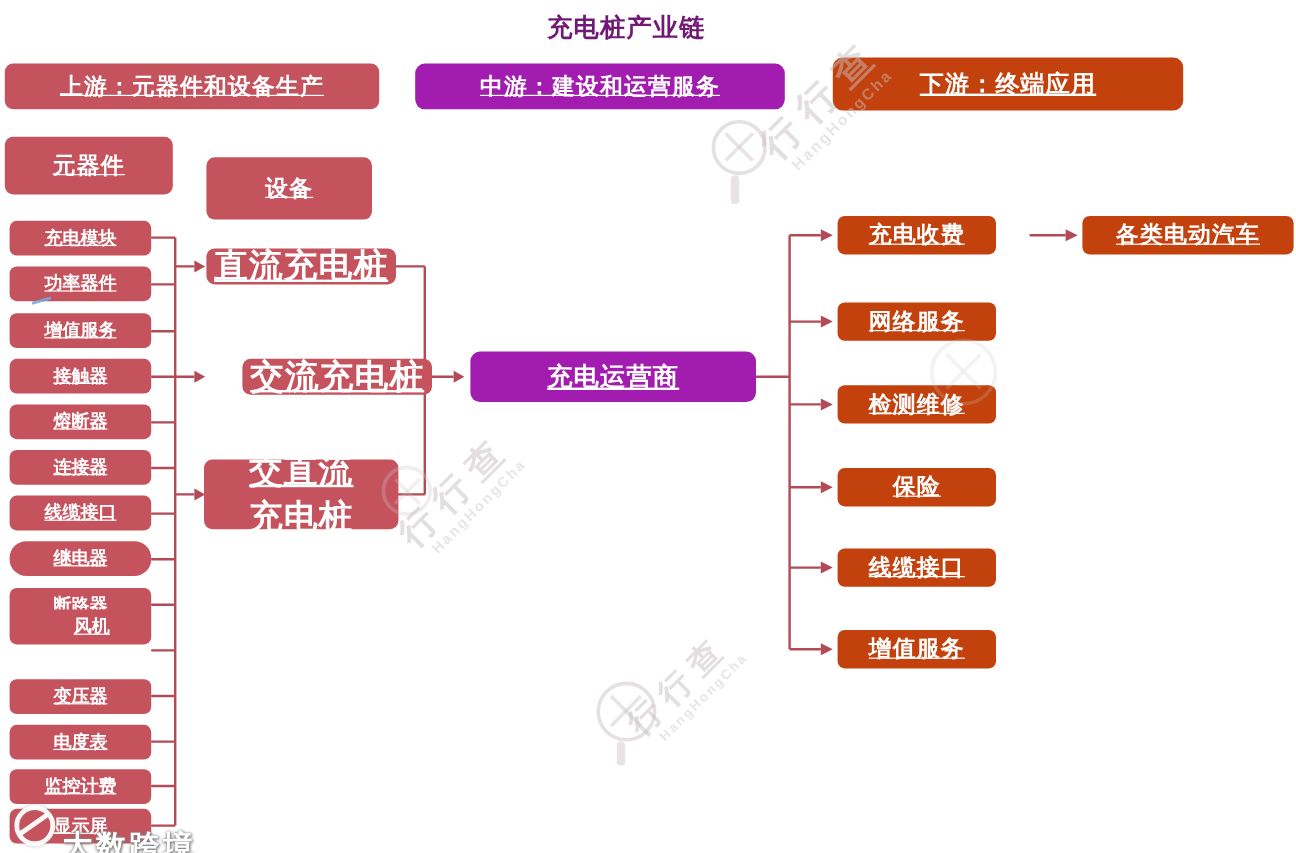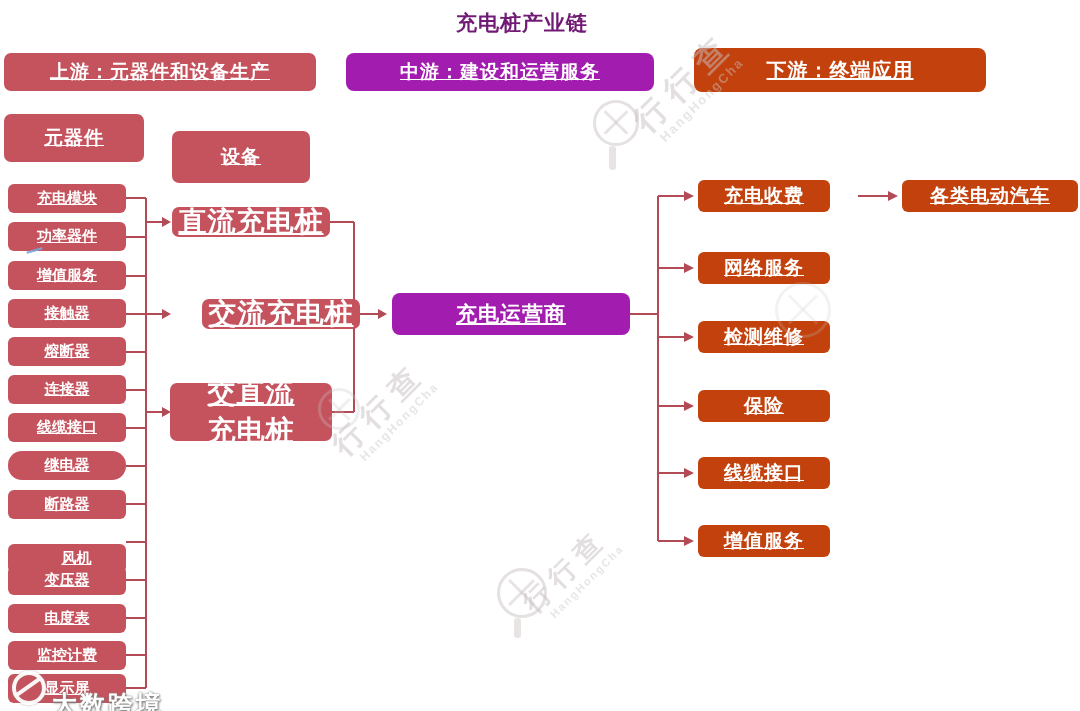--- a/index.html
+++ b/index.html
@@ -108,21 +108,21 @@
 
 <div class="box med item" style="top:184px;">充电模块</div>
 <div class="box med item" style="top:222px;">功率器件</div>
 <div class="box med item" style="top:261px;">增值服务</div>
 <div class="box med item" style="top:299px;">接触器</div>
 <div class="box med item" style="top:337px;">熔断器</div>
 <div class="box med item" style="top:375px;">连接器</div>
 <div class="box med item" style="top:413px;">线缆接口</div>
 <div class="box med item" style="top:451px;border-radius:14px;">继电器</div>
 <div class="box med item" style="top:490px;">断路器</div>
-<div class="box med item" style="top:544px;padding-left:19px;">风机</div>
+<div class="box med item" style="top:508px;padding-left:19px;">风机</div>
 <div class="box med item" style="top:566px;">变压器</div>
 <div class="box med item" style="top:604px;">电度表</div>
 <div class="box med item" style="top:641px;">监控计费</div>
 <div class="box med item" style="top:674px;">显示屏</div>
 
 <div class="blue-mark"></div>
 
 <div class="box med pile" style="left:172px;top:207px;width:158px;height:30px;">直流充电桩</div>
 <div class="box med pile" style="left:172px;top:299px;width:158px;height:30px;margin-left:30px;">交流充电桩</div>
 <div class="box med pile" style="left:170px;top:383px;width:162px;height:58px;">

